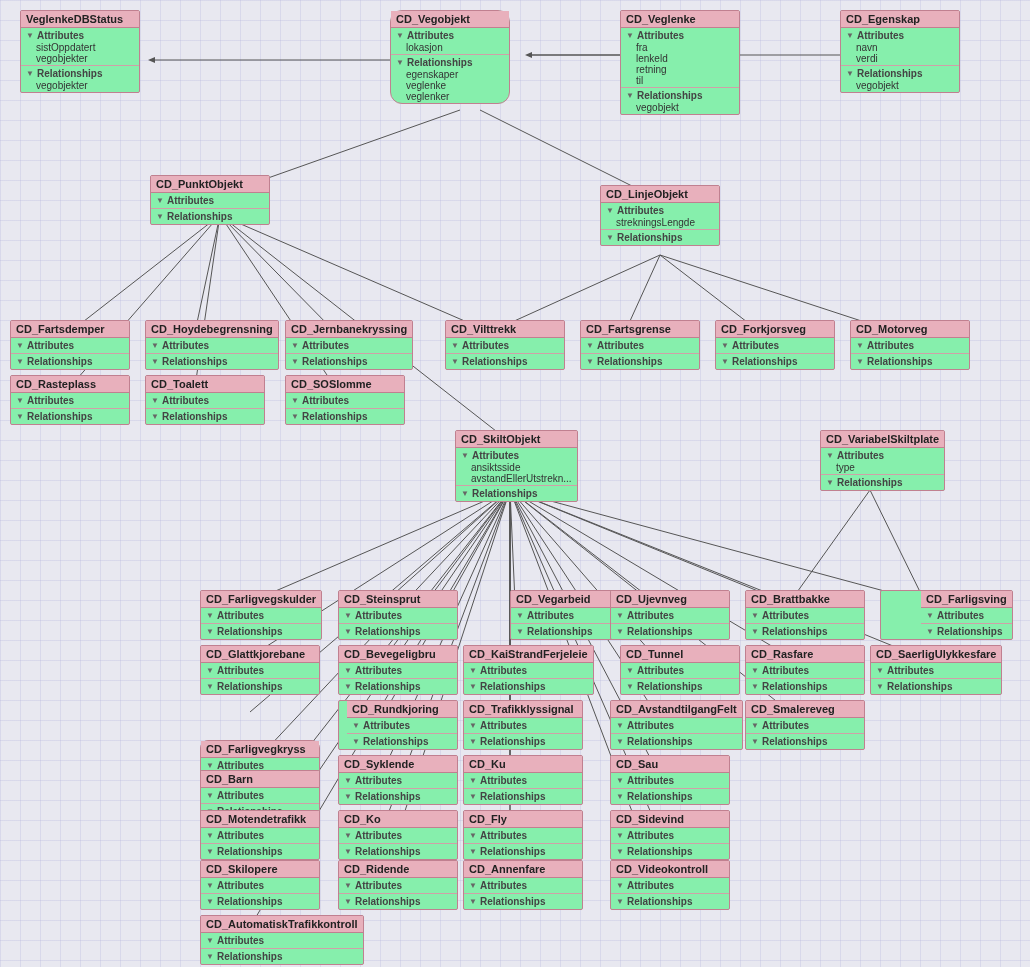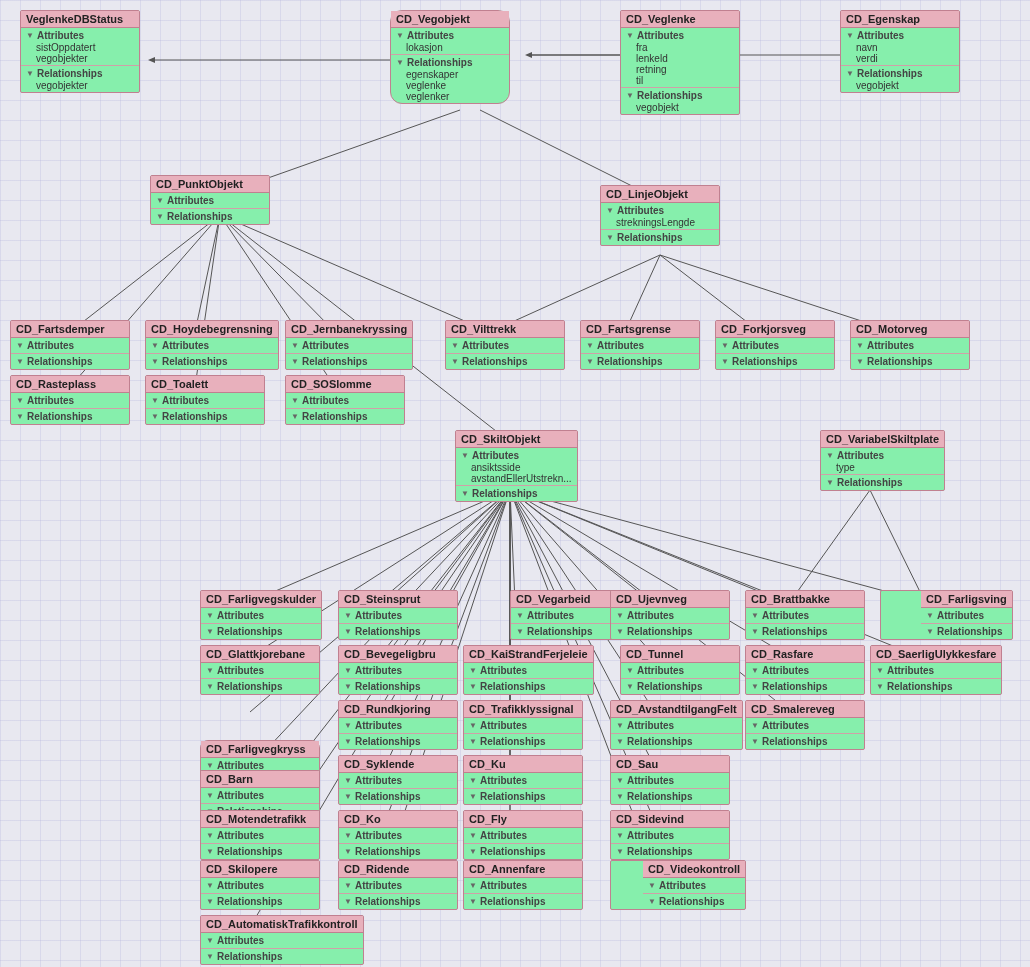--- a/index.html
+++ b/index.html
@@ -433,21 +433,21 @@
     </div>
     <div class="entity-box" style="left: 200px; top: 740px; border-radius: 8px;">
       <div class="entity-title">CD_Farligvegkryss</div>
       <div class="entity-section">
         <div class="section-header">Attributes</div>
       </div>
       <div class="entity-section">
         <div class="section-header">Relationships</div>
       </div>
     </div>
-    <div class="entity-box" style="left: 338px; top: 700px;">
+    <div class="entity-box" style="left: 338px; top: 700px; padding-left: 8px;">
       <div class="entity-title">CD_Rundkjoring</div>
       <div class="entity-section">
         <div class="section-header">Attributes</div>
       </div>
       <div class="entity-section">
         <div class="section-header">Relationships</div>
       </div>
     </div>
     <div class="entity-box" style="left: 463px; top: 700px;">
       <div class="entity-title">CD_Trafikklyssignal</div>
@@ -568,21 +568,21 @@
     </div>
     <div class="entity-box" style="left: 463px; top: 860px;">
       <div class="entity-title">CD_Annenfare</div>
       <div class="entity-section">
         <div class="section-header">Attributes</div>
       </div>
       <div class="entity-section">
         <div class="section-header">Relationships</div>
       </div>
     </div>
-    <div class="entity-box" style="left: 610px; top: 860px; padding-left: 32px;">
+    <div class="entity-box" style="left: 610px; top: 860px;">
       <div class="entity-title">CD_Videokontroll</div>
       <div class="entity-section">
         <div class="section-header">Attributes</div>
       </div>
       <div class="entity-section">
         <div class="section-header">Relationships</div>
       </div>
     </div>
     <div class="entity-box" style="left: 200px; top: 915px;">
       <div class="entity-title">CD_AutomatiskTrafikkontroll</div>

